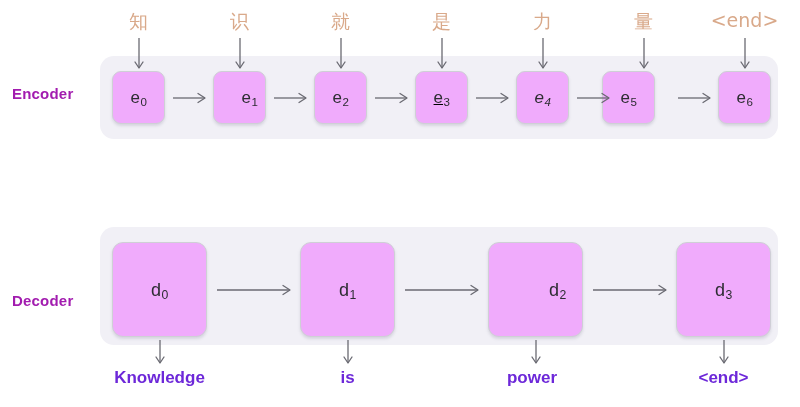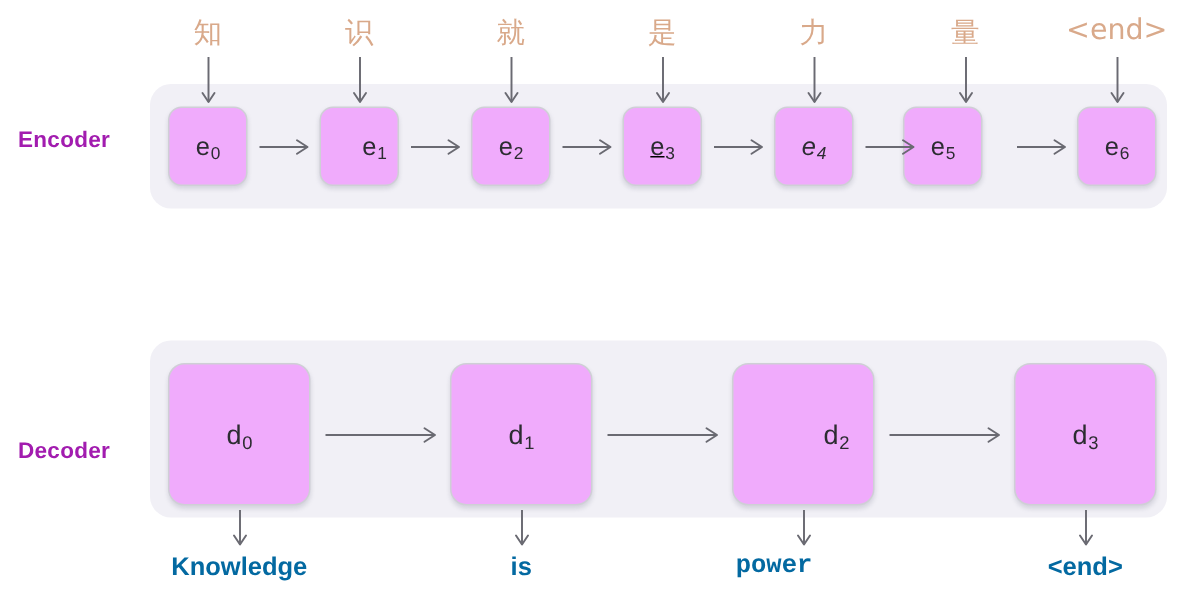--- a/index.html
+++ b/index.html
@@ -99,21 +99,21 @@
     text-align: center;
     white-space: nowrap;
     transform: translateX(-50%);
     font-family: "DejaVu Sans", "Liberation Sans", sans-serif;
   }
   .token-out {
     position: absolute;
     top: 368px;
     font-size: 17px;
     font-weight: bold;
-    color: #0369a1;
+    color: #6d28d9;
     text-align: center;
     white-space: nowrap;
     transform: translateX(-50%);
     font-family: "Liberation Sans", "DejaVu Sans", sans-serif;
   }
 
   
   .arrow-svg {
     position: absolute;
     overflow: visible;
@@ -178,21 +178,21 @@
         <span class="cell-text">d<sub>0</sub></span>
       </div>
       <div class="token-out" style="left: 159.5px;">Knowledge</div>
       <div class="cell cell-dec" style="left: 300px;">
         <span class="cell-text">d<sub>1</sub></span>
       </div>
       <div class="token-out" style="left: 347.5px;">is</div>
       <div class="cell cell-dec" style="left: 488px; padding-left: 44px;">
         <span class="cell-text">d<sub>2</sub></span>
       </div>
-      <div class="token-out" style="left: 516px; font-family: Liberation Mono, monospace;">power</div>
+      <div class="token-out" style="left: 532px;">power</div>
       <div class="cell cell-dec" style="left: 676px;">
         <span class="cell-text">d<sub>3</sub></span>
       </div>
       <div class="token-out" style="left: 723.5px;">&lt;end&gt;</div>
     </div>
   <div id="arrow-layer">
       <svg class="arrow-svg" width="16" height="30" style="left: 130.5px; top: 38px;">
         <line class="arrow-line" x1="8" y1="0" x2="8" y2="30"></line>
         <polyline class="arrow-head" points="4,24 8,30 12,24"></polyline>
       </svg>

